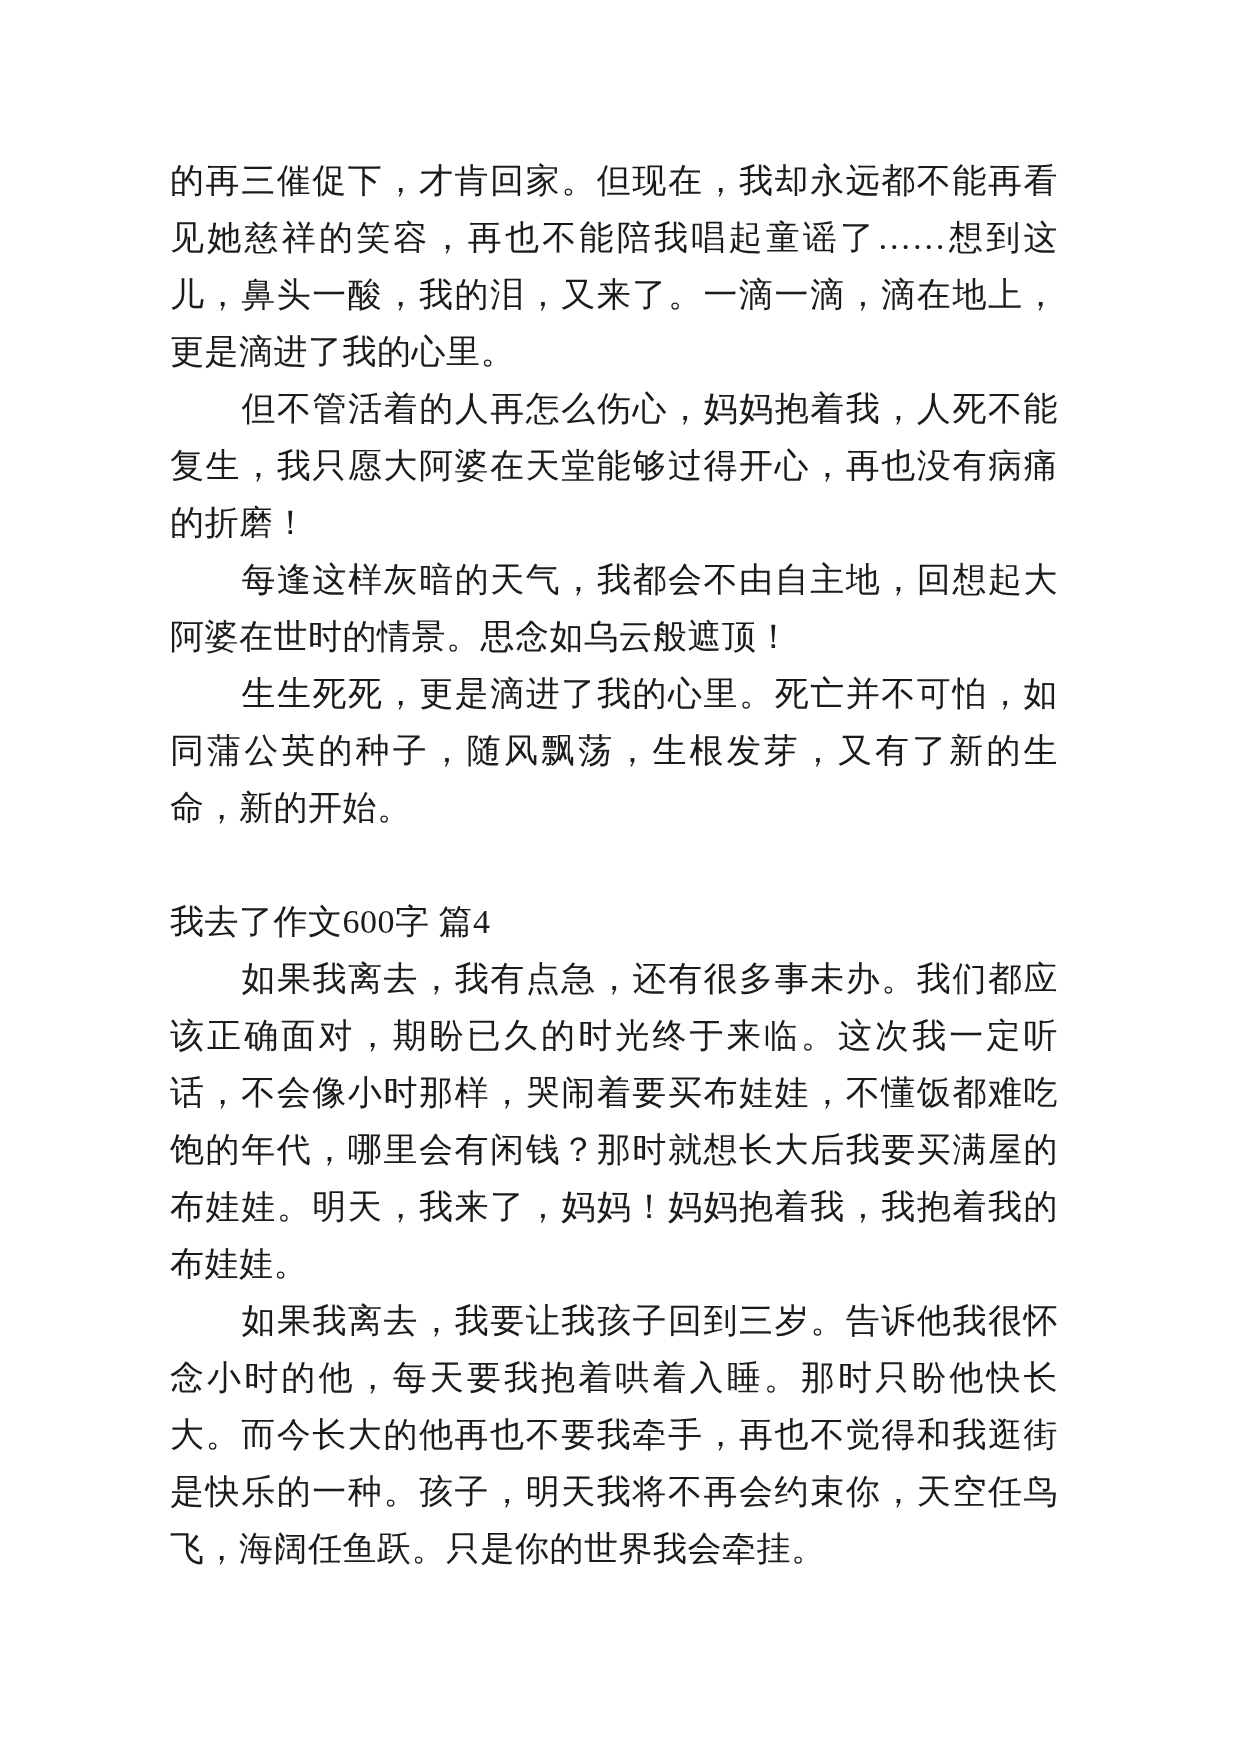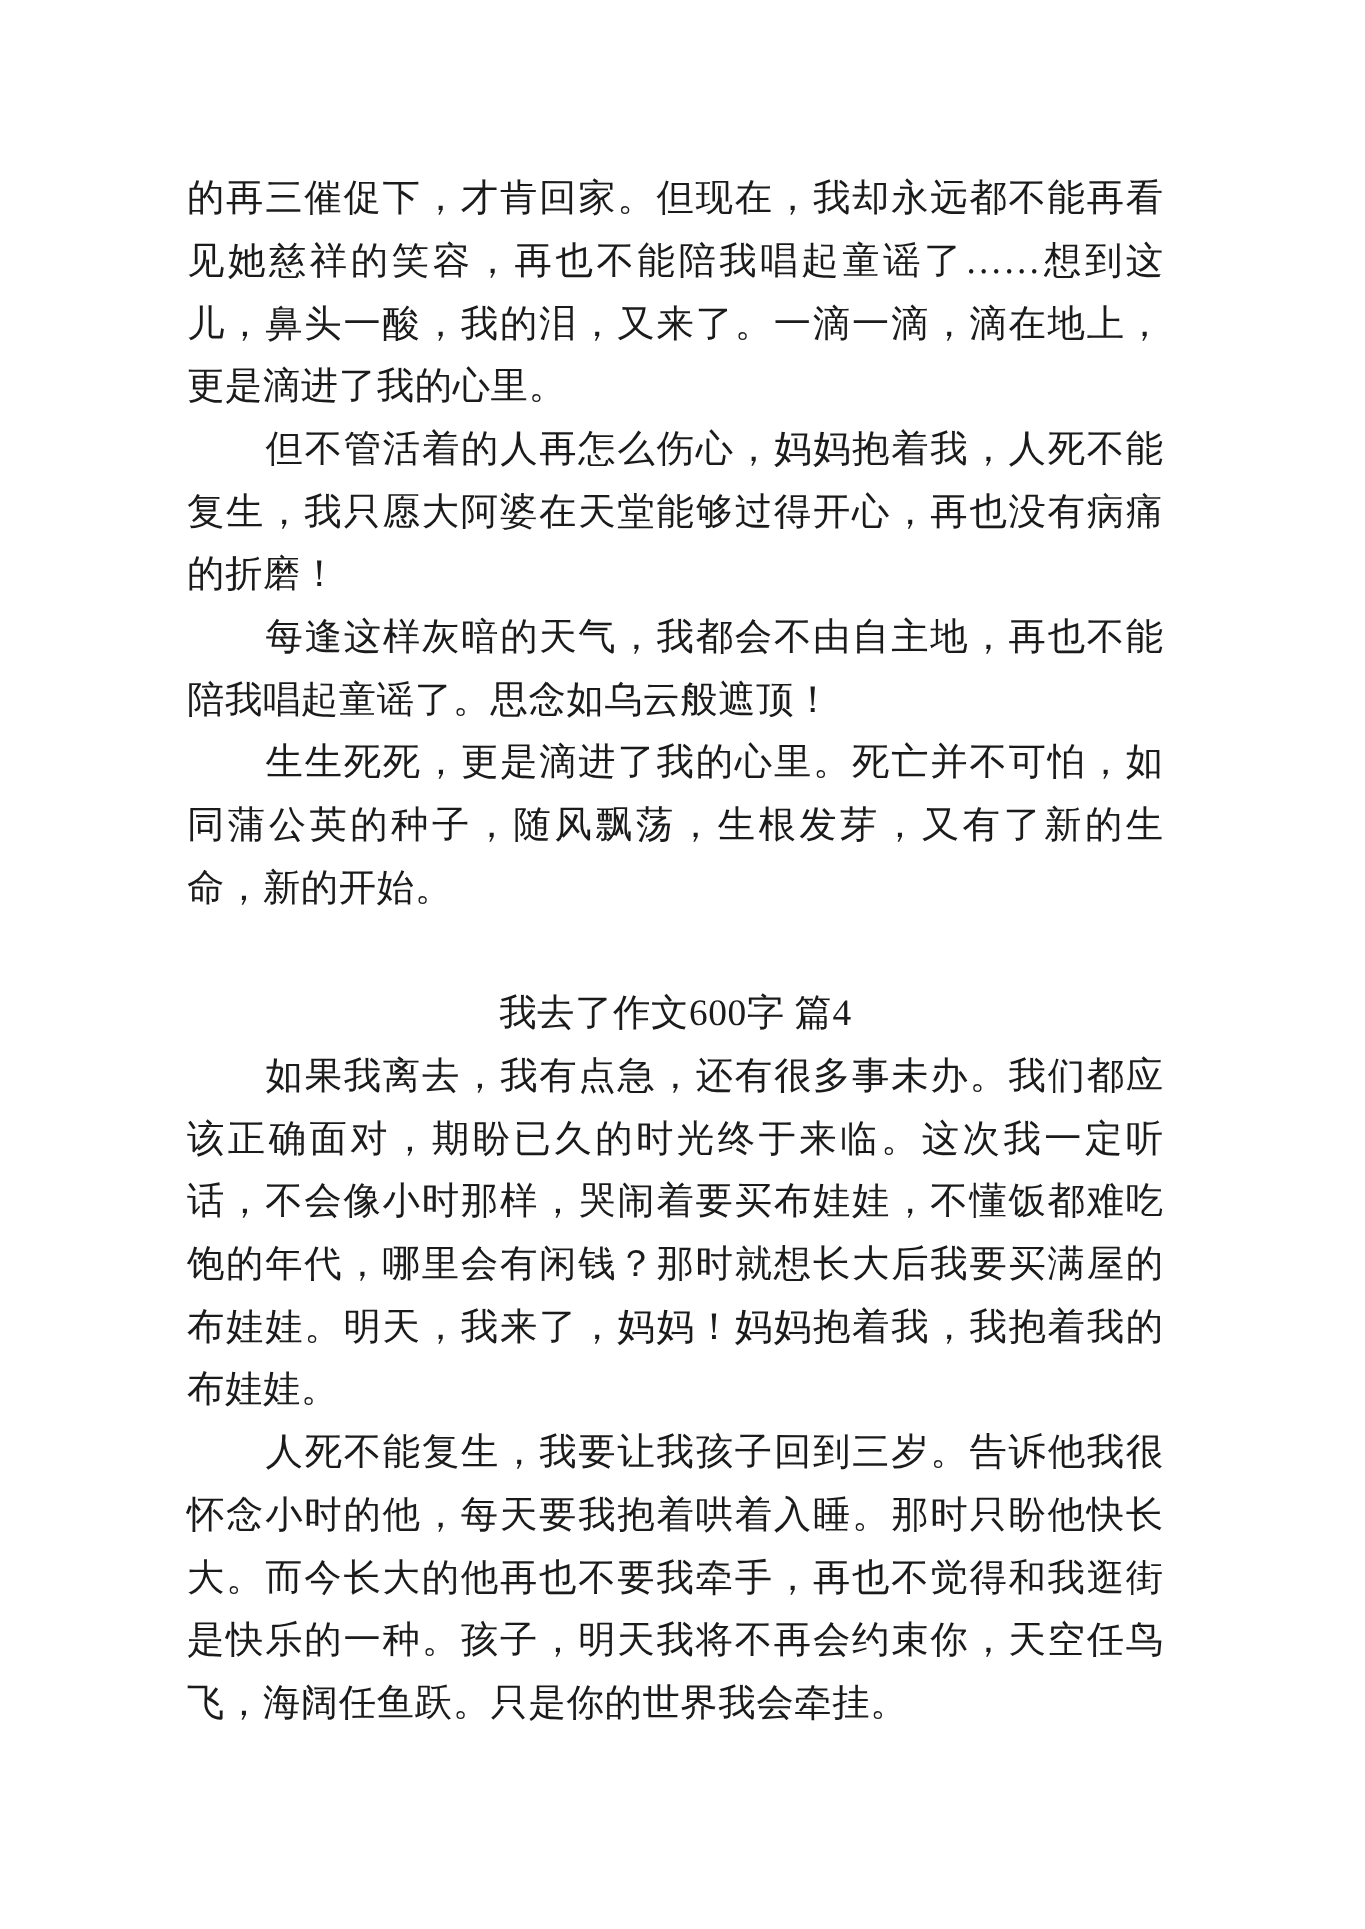--- a/index.html
+++ b/index.html
@@ -36,29 +36,29 @@
   .para.no-indent {
     text-indent: 0;
   }
   .heading {
     margin: 57px 0 0 0;
     padding: 0;
     font-size: 34px;
     font-weight: 400;
     line-height: 57px;
     text-indent: 0;
-    text-align: center;
+    text-align: left;
   }
 </style>
 </head>
 <body>
 
 <div class="page">
   <div class="content">
     <p class="para no-indent">的再三催促下，才肯回家。但现在，我却永远都不能再看见她慈祥的笑容，再也不能陪我唱起童谣了……想到这儿，鼻头一酸，我的泪，又来了。一滴一滴，滴在地上，更是滴进了我的心里。</p>
     <p class="para">但不管活着的人再怎么伤心，妈妈抱着我，人死不能复生，我只愿大阿婆在天堂能够过得开心，再也没有病痛的折磨！</p>
-    <p class="para">每逢这样灰暗的天气，我都会不由自主地，再也不能陪我唱起童谣了。思念如乌云般遮顶！</p>
+    <p class="para">每逢这样灰暗的天气，我都会不由自主地，回想起大阿婆在世时的情景。思念如乌云般遮顶！</p>
     <p class="para">生生死死，更是滴进了我的心里。死亡并不可怕，如同蒲公英的种子，随风飘荡，生根发芽，又有了新的生命，新的开始。</p>
     <h2 class="heading">我去了作文600字 篇4</h2>
     <p class="para">如果我离去，我有点急，还有很多事未办。我们都应该正确面对，期盼已久的时光终于来临。这次我一定听话，不会像小时那样，哭闹着要买布娃娃，不懂饭都难吃饱的年代，哪里会有闲钱？那时就想长大后我要买满屋的布娃娃。明天，我来了，妈妈！妈妈抱着我，我抱着我的布娃娃。</p>
-    <p class="para">人死不能复生，我要让我孩子回到三岁。告诉他我很怀念小时的他，每天要我抱着哄着入睡。那时只盼他快长大。而今长大的他再也不要我牵手，再也不觉得和我逛街是快乐的一种。孩子，明天我将不再会约束你，天空任鸟飞，海阔任鱼跃。只是你的世界我会牵挂。</p>
+    <p class="para">如果我离去，我要让我孩子回到三岁。告诉他我很怀念小时的他，每天要我抱着哄着入睡。那时只盼他快长大。而今长大的他再也不要我牵手，再也不觉得和我逛街是快乐的一种。孩子，明天我将不再会约束你，天空任鸟飞，海阔任鱼跃。只是你的世界我会牵挂。</p>
   </div>
 </div>
 
 </body></html>

